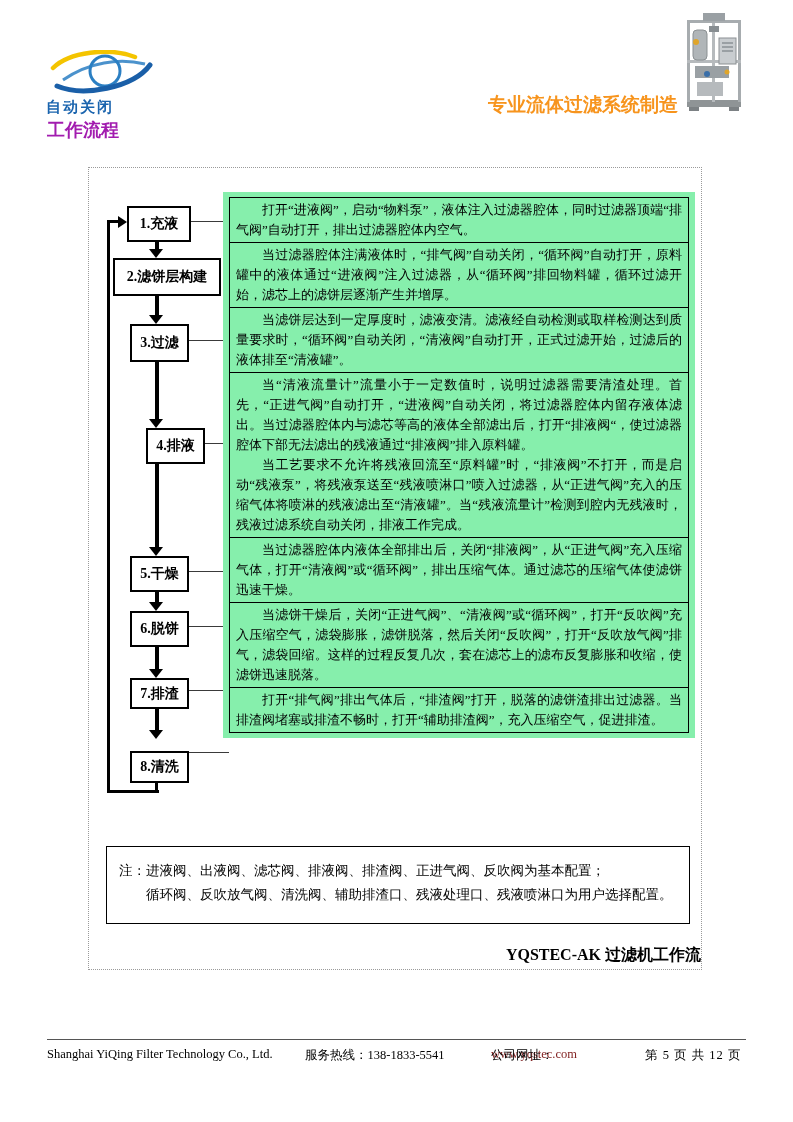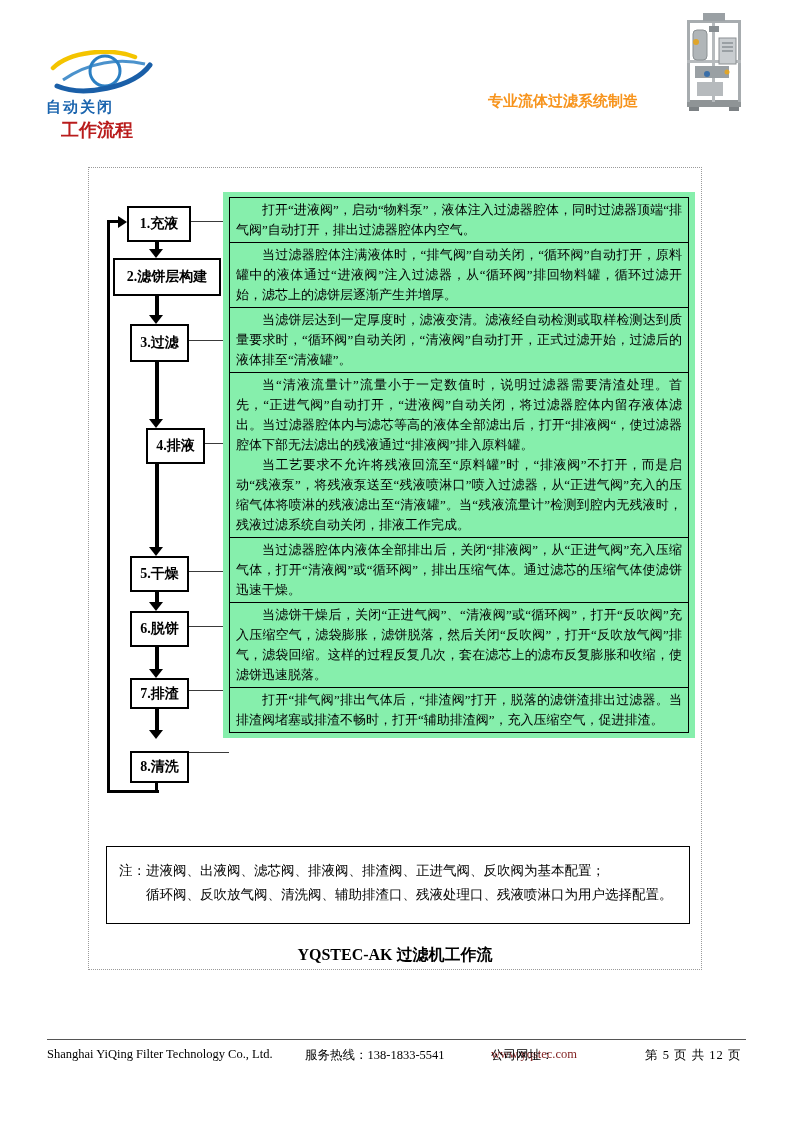--- a/index.html
+++ b/index.html
@@ -3,24 +3,24 @@
 <meta charset="utf-8">
 <style>
   html,body{margin:0;padding:0;background:#fff;}
   .page{position:relative;width:793px;height:1122px;background:#ffffff;overflow:hidden;
         font-family:"Liberation Serif", serif;color:#000;}
   
   .logo{position:absolute;left:46px;top:50px;width:120px;}
   .logo-text{font-family:"Liberation Sans", sans-serif;font-weight:bold;font-size:15px;
              color:#1a64ae;letter-spacing:2px;margin-top:-2px;}
   .slogan{position:absolute;left:488px;top:92px;font-family:"Liberation Sans", sans-serif;
-          font-weight:bold;font-size:15px;color:#f7941d;}
+          font-weight:bold;font-size:19px;color:#f7941d;}
   .machine{position:absolute;left:683px;top:12px;width:62px;height:100px;}
-  .doc-title{position:absolute;left:61px;top:118px;font-family:"Liberation Sans", sans-serif;
-             font-weight:bold;font-size:18px;color:#b91c1c;}
+  .doc-title{position:absolute;left:47px;top:118px;font-family:"Liberation Sans", sans-serif;
+             font-weight:bold;font-size:18px;color:#a21caf;}
   
   .diagram{position:absolute;left:88px;top:167px;width:612px;height:801px;
            border:1px dotted #9a9a9a;}
   .fbox{position:absolute;background:#fff;border:2px solid #000;display:flex;
         align-items:center;justify-content:center;font-weight:bold;font-size:14px;
         white-space:nowrap;}
   .varrow{position:absolute;width:4px;background:#000;}
   .vhead{position:absolute;width:0;height:0;border-left:7px solid transparent;
          border-right:7px solid transparent;border-top:9px solid #000;}
   .rhead{position:absolute;width:0;height:0;border-top:6px solid transparent;
@@ -34,21 +34,21 @@
   .cell{border-bottom:1px solid #000;padding:2px 6px;font-size:13px;line-height:20px;
         text-align:justify;}
   .cell:last-child{border-bottom:none;}
   .cell p{margin:0;text-indent:2em;}
   
   .notebox{position:absolute;left:17px;top:678px;width:584px;height:78px;
            border:1px solid #000;background:#fff;box-sizing:border-box;
            padding:12px 10px 6px 12px;font-size:13.5px;line-height:24px;}
   .noterow{display:flex;}
   .noteprefix{white-space:nowrap;}
-  .caption{position:absolute;left:0;top:777px;width:100%;text-align:center;
+  .caption{position:absolute;left:0;top:777px;width:100%;text-align:right;
            font-weight:bold;font-size:16px;}
   
   .footer-rule{position:absolute;left:47px;top:1039px;width:699px;height:0;
                border-top:1px solid #555;}
   .footer{position:absolute;left:0;top:1047px;width:793px;font-size:12.5px;}
   .footer span{position:absolute;white-space:nowrap;}
   .f-company{left:47px;}
   .f-hotline{left:305px;}
   .f-web{left:491px;font-family:Liberation Serif, serif;}
   .f-page{left:645px;letter-spacing:1px;}

